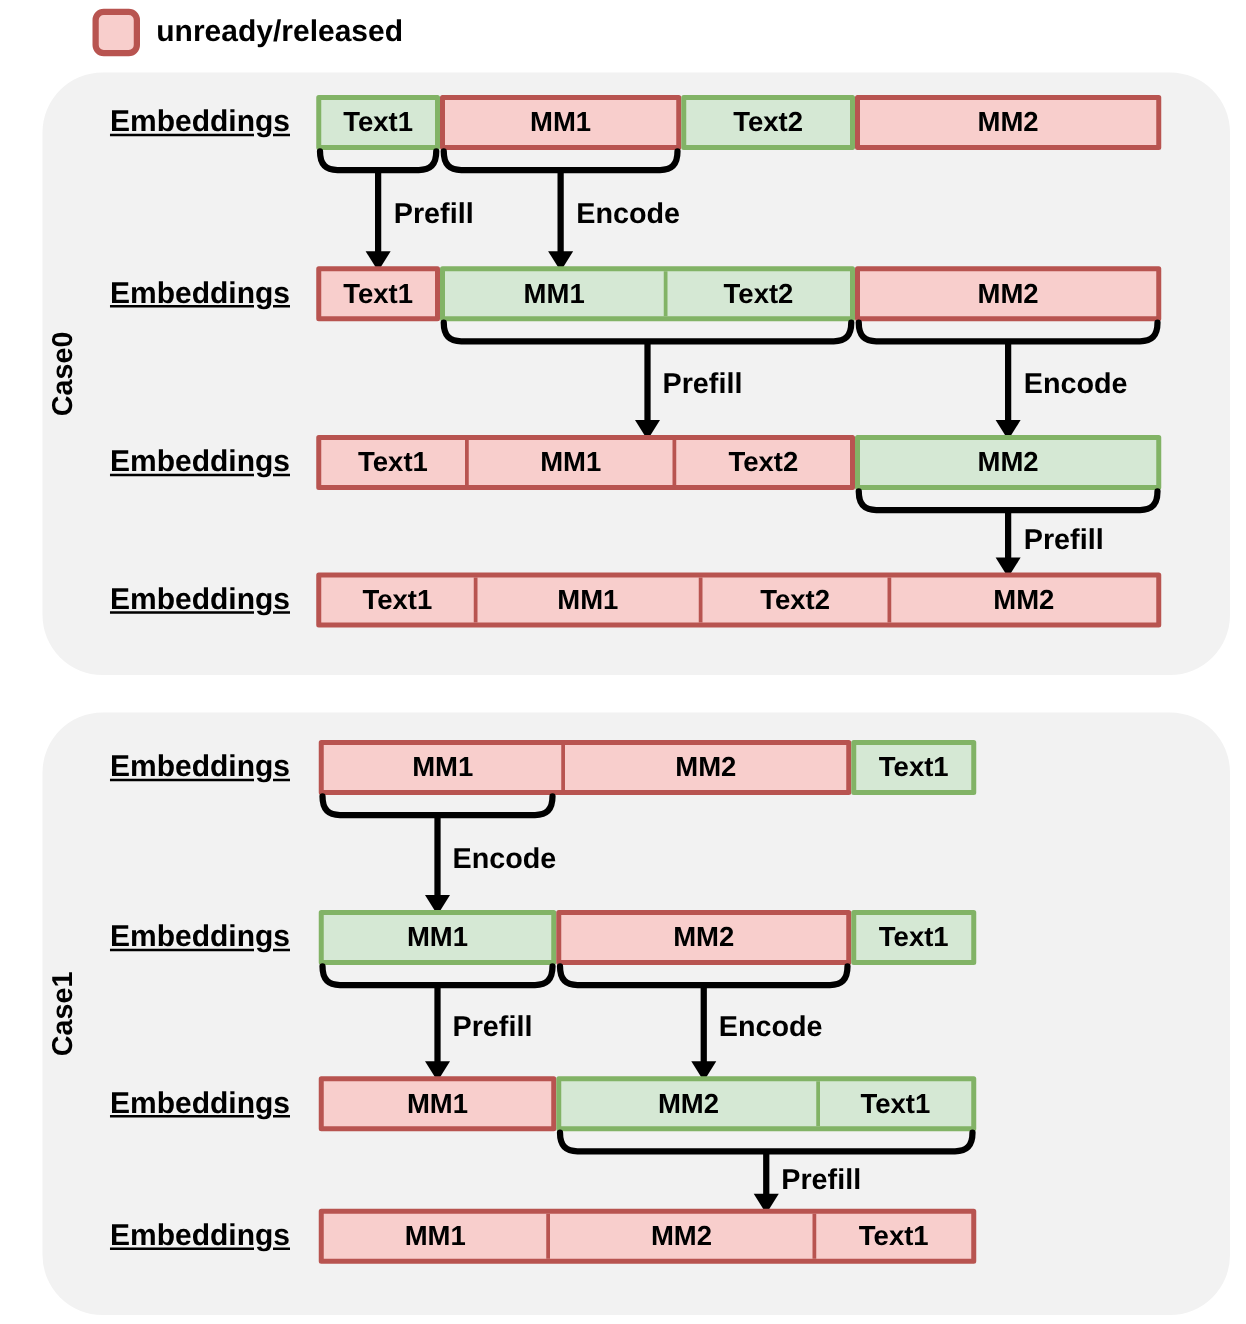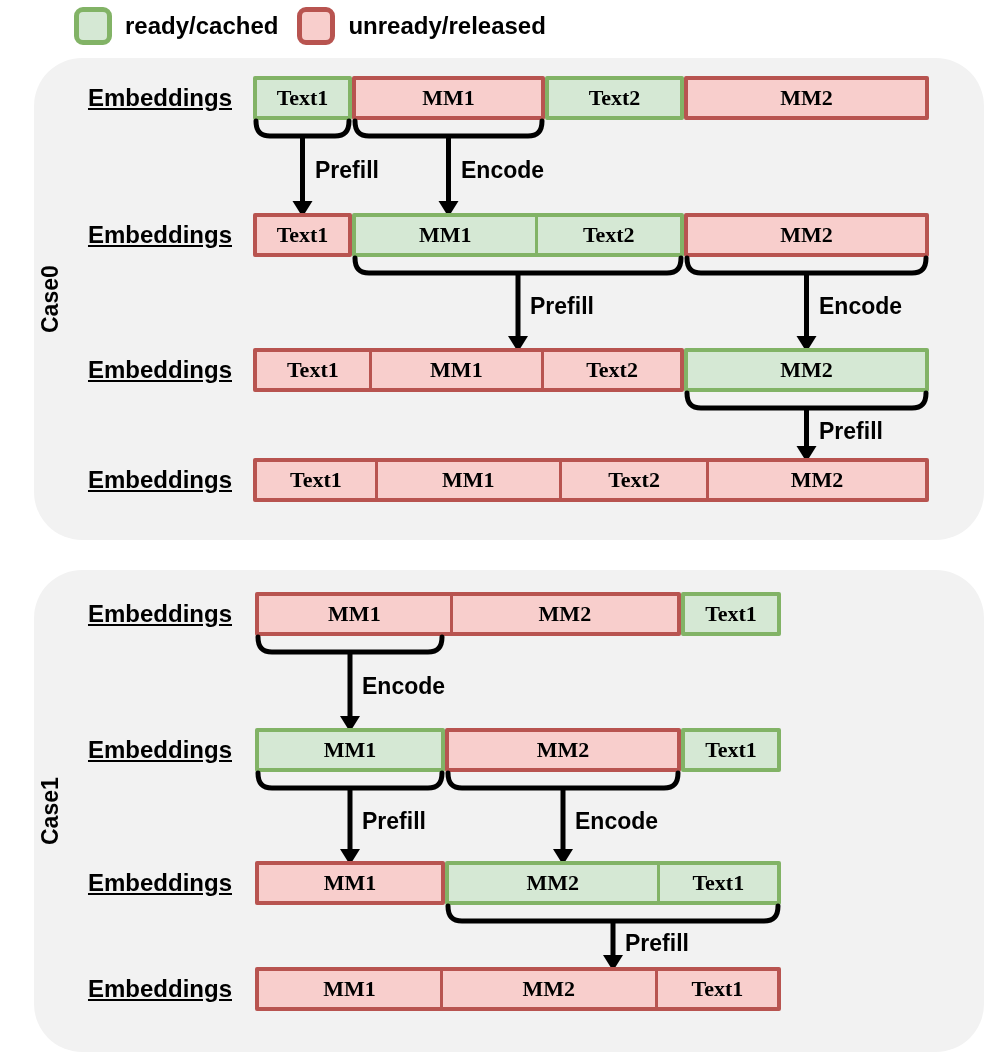--- a/index.html
+++ b/index.html
@@ -28,44 +28,40 @@
     writing-mode:vertical-rl;transform:rotate(180deg);
   }
   .case-label.p0{top:58px;height:482px;}
   .case-label.p1{top:570px;height:482px;}
 
   .emb-label{
     position:absolute;width:192px;text-align:right;
     font-size:24px;font-weight:bold;line-height:30px;white-space:nowrap;text-decoration:underline;
   }
   .group{
-    position:absolute;height:44px;display:flex;box-sizing:border-box;border-radius:2px;font-family:Liberation Serif, serif;
+    position:absolute;height:44px;display:flex;box-sizing:border-box;border-radius:2px;
   }
   .group.ready{background:var(--ready-fill);border:4px solid var(--ready-border);}
   .group.unready{background:var(--unready-fill);border:4px solid var(--unready-border);}
   .block{
     display:flex;align-items:center;justify-content:center;
     font-size:22px;font-weight:bold;min-width:0;white-space:nowrap;
   }
   .group.ready .block + .block{border-left:3px solid var(--ready-border);}
   .group.unready .block + .block{border-left:3px solid var(--unready-border);}
 
   svg.brace{position:absolute;overflow:visible;}
   .op-label{position:absolute;font-size:23px;font-weight:bold;white-space:nowrap;}
 </style>
 </head>
 <body>
 
 <div id="stage" style="--ready-fill: #d5e8d4; --ready-border: #82b366; --unready-fill: #f8cecc; --unready-border: #b85450; --panel-bg: #f2f2f2;">
 
   <div class="legend">
-    <div class="legend-item">
-      <span class="swatch ready"></span>
-      <span class="legend-label">ready/cached</span>
-    </div>
     <div class="legend-item">
       <span class="swatch unready"></span>
       <span class="legend-label">unready/released</span>
     </div>
   </div>
 
   <div class="panel p0"></div>
   <div class="panel p1"></div>
 
   <div class="case-label p0">Case0</div>

